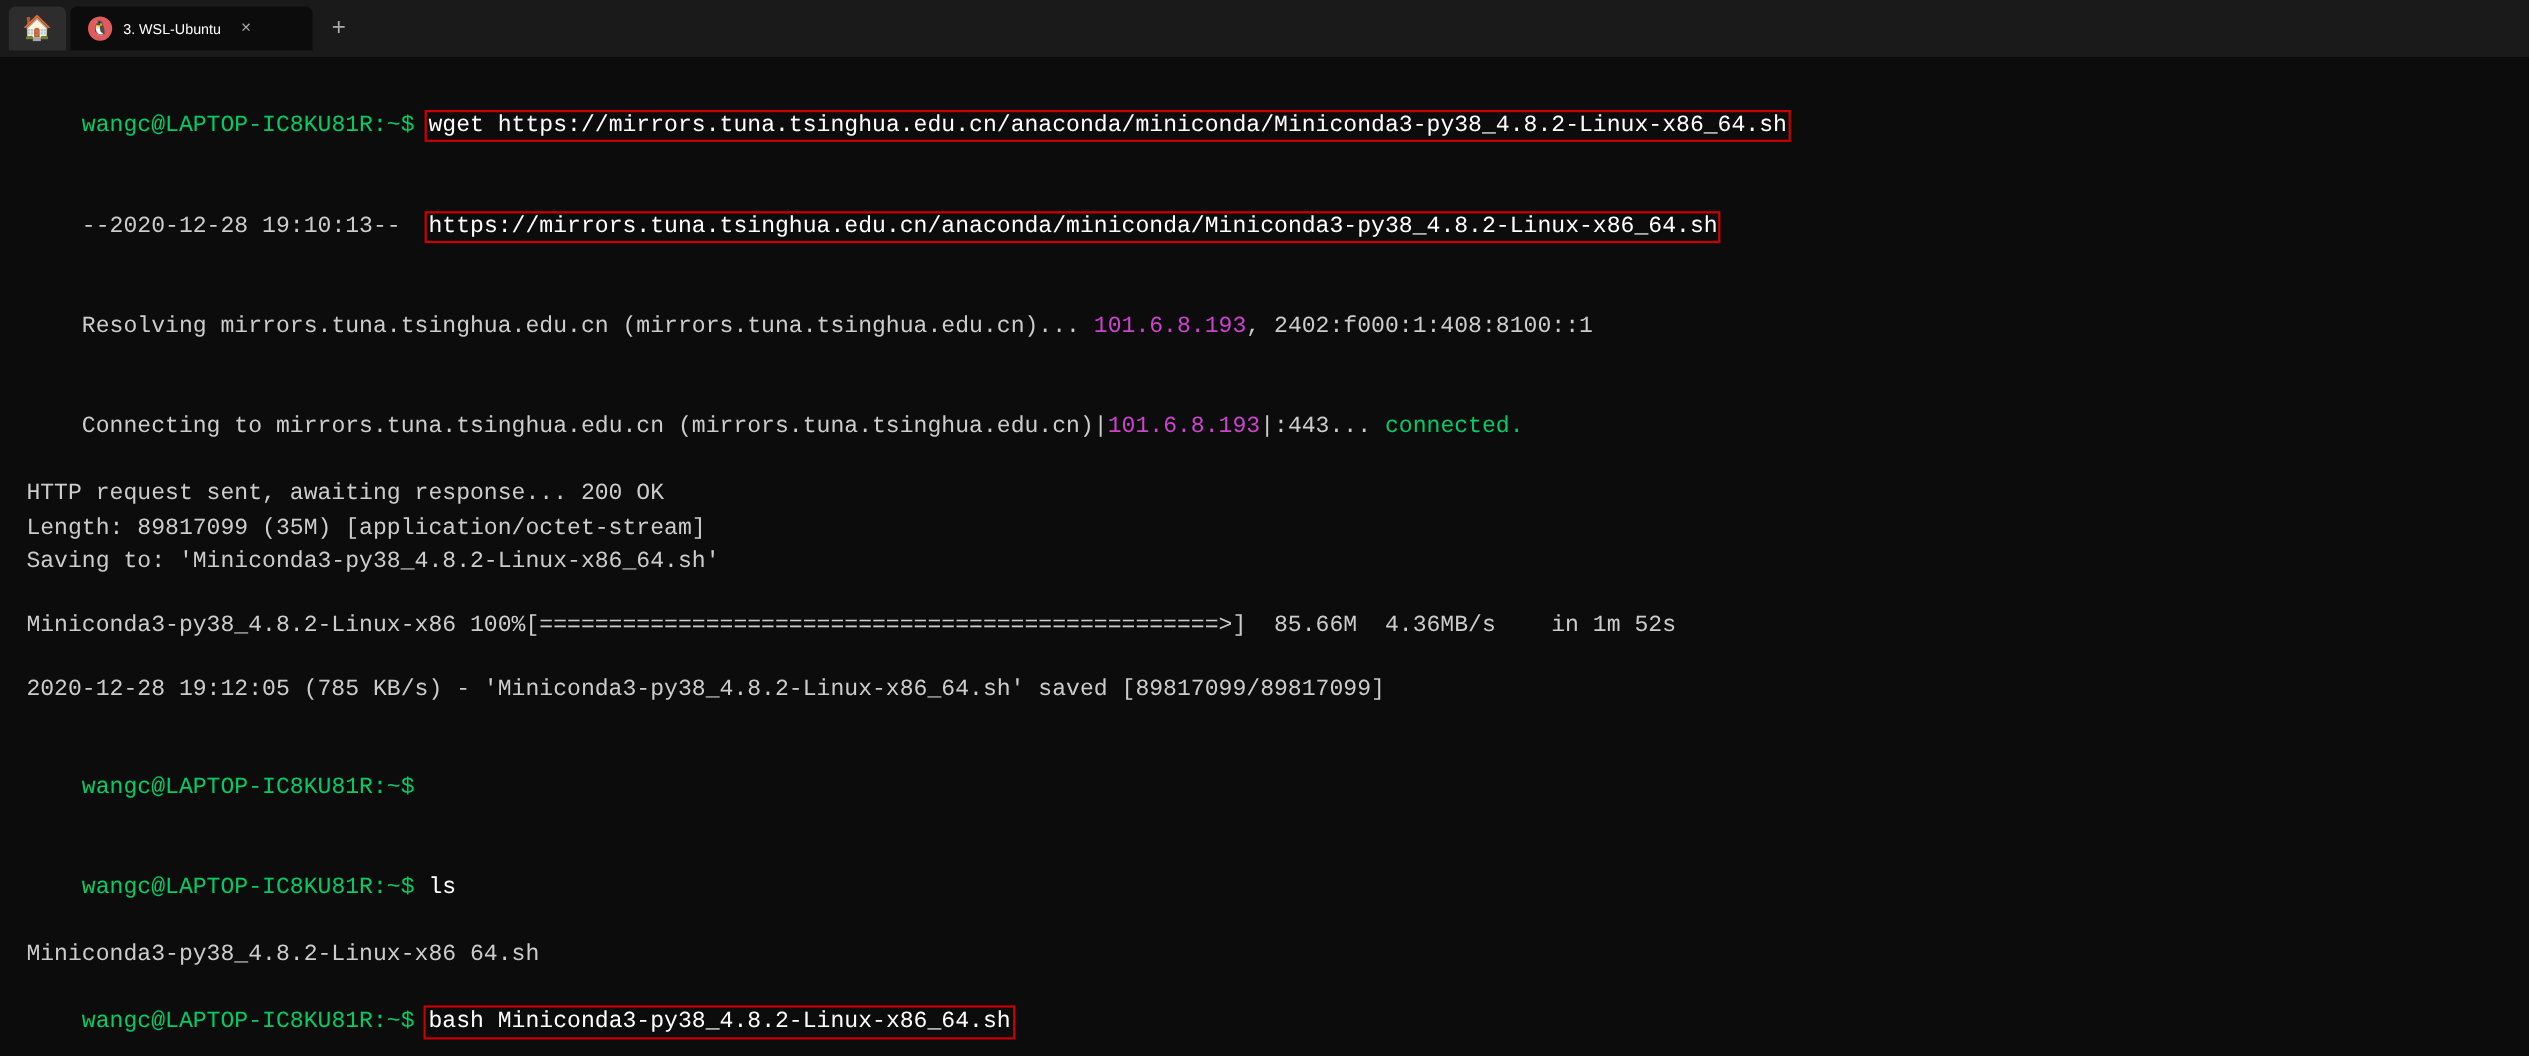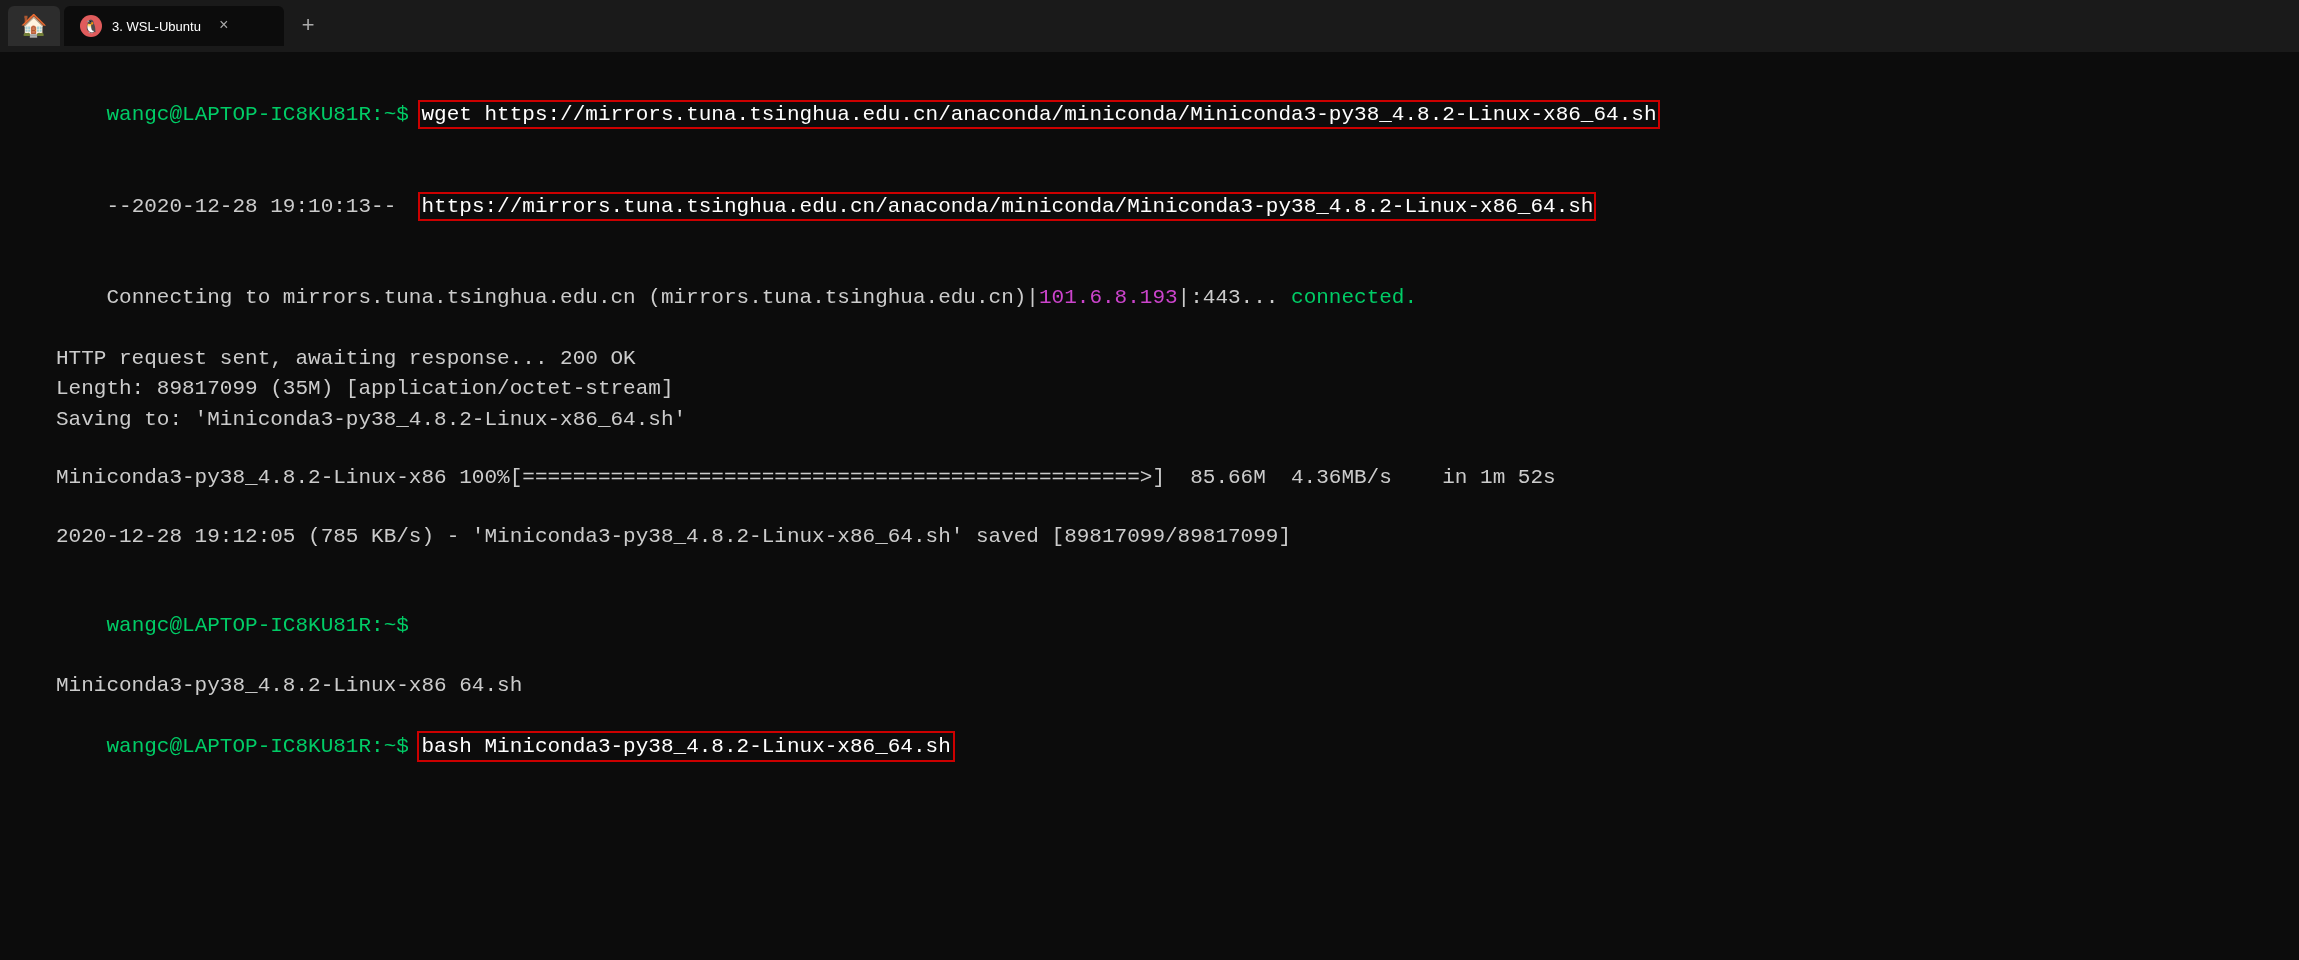--- a/index.html
+++ b/index.html
@@ -90,21 +90,20 @@
       font-weight: bold;
       font-family: monospace;
     }
 
     
     .terminal {
       background: #0c0c0c;
       padding: 18px 24px;
       height: calc(960px - 52px);
       overflow: hidden;
-      margin-left: 32px;
     }
 
     .line {
       font-size: 21px;
       line-height: 1.45;
       white-space: pre;
       color: #cccccc;
     }
 
     .prompt { color: #00cc66; }
@@ -151,20 +150,23 @@
 <div class="terminal">
 
   <div class="line">
     <span class="prompt">wangc@LAPTOP-IC8KU81R:~$ </span><span class="url-box"><span class="cmd">wget https://mirrors.tuna.tsinghua.edu.cn/anaconda/miniconda/Miniconda3-py38_4.8.2-Linux-x86_64.sh</span></span>
   </div>
 
   <div class="line">
     <span>--2020-12-28 19:10:13--  </span><span class="url-box"><span class="url">https://mirrors.tuna.tsinghua.edu.cn/anaconda/miniconda/Miniconda3-py38_4.8.2-Linux-x86_64.sh</span></span>
   </div>
 
+  <div class="line">
+    <span>Resolving mirrors.tuna.tsinghua.edu.cn (mirrors.tuna.tsinghua.edu.cn)... </span><span class="ip-magenta">101.6.8.193</span><span>, 2402:f000:1:408:8100::1</span>
+  </div>
 
   <div class="line">
     <span>Connecting to mirrors.tuna.tsinghua.edu.cn (mirrors.tuna.tsinghua.edu.cn)|</span><span class="ip-magenta">101.6.8.193</span><span>|:443... </span><span class="connected-green">connected.</span>
   </div>
 
   <div class="line"><span>HTTP request sent, awaiting response... 200 OK</span></div>
 
   <div class="line"><span>Length: 89817099 (35M) [application/octet-stream]</span></div>
 
   <div class="line"><span>Saving to: 'Miniconda3-py38_4.8.2-Linux-x86_64.sh'</span></div>
@@ -177,20 +179,23 @@
   <div class="blank"></div>
 
   <div class="line"><span>2020-12-28 19:12:05 (785 KB/s) - 'Miniconda3-py38_4.8.2-Linux-x86_64.sh' saved [89817099/89817099]</span></div>
 
   <div class="blank"></div>
 
   <div class="line">
     <span class="prompt">wangc@LAPTOP-IC8KU81R:~$ </span>
   </div>
 
+  <div class="line">
+    <span class="prompt">wangc@LAPTOP-IC8KU81R:~$ </span><span class="cmd">ls</span>
+  </div>
 
   <div class="line"><span>Miniconda3-py38_4.8.2-Linux-x86 64.sh</span></div>
 
   <div class="line">
     <span class="prompt">wangc@LAPTOP-IC8KU81R:~$ </span><span class="cmd-box"><span class="cmd">bash Miniconda3-py38_4.8.2-Linux-x86_64.sh</span></span>
   </div>
 
 </div>
 
 </body></html>

